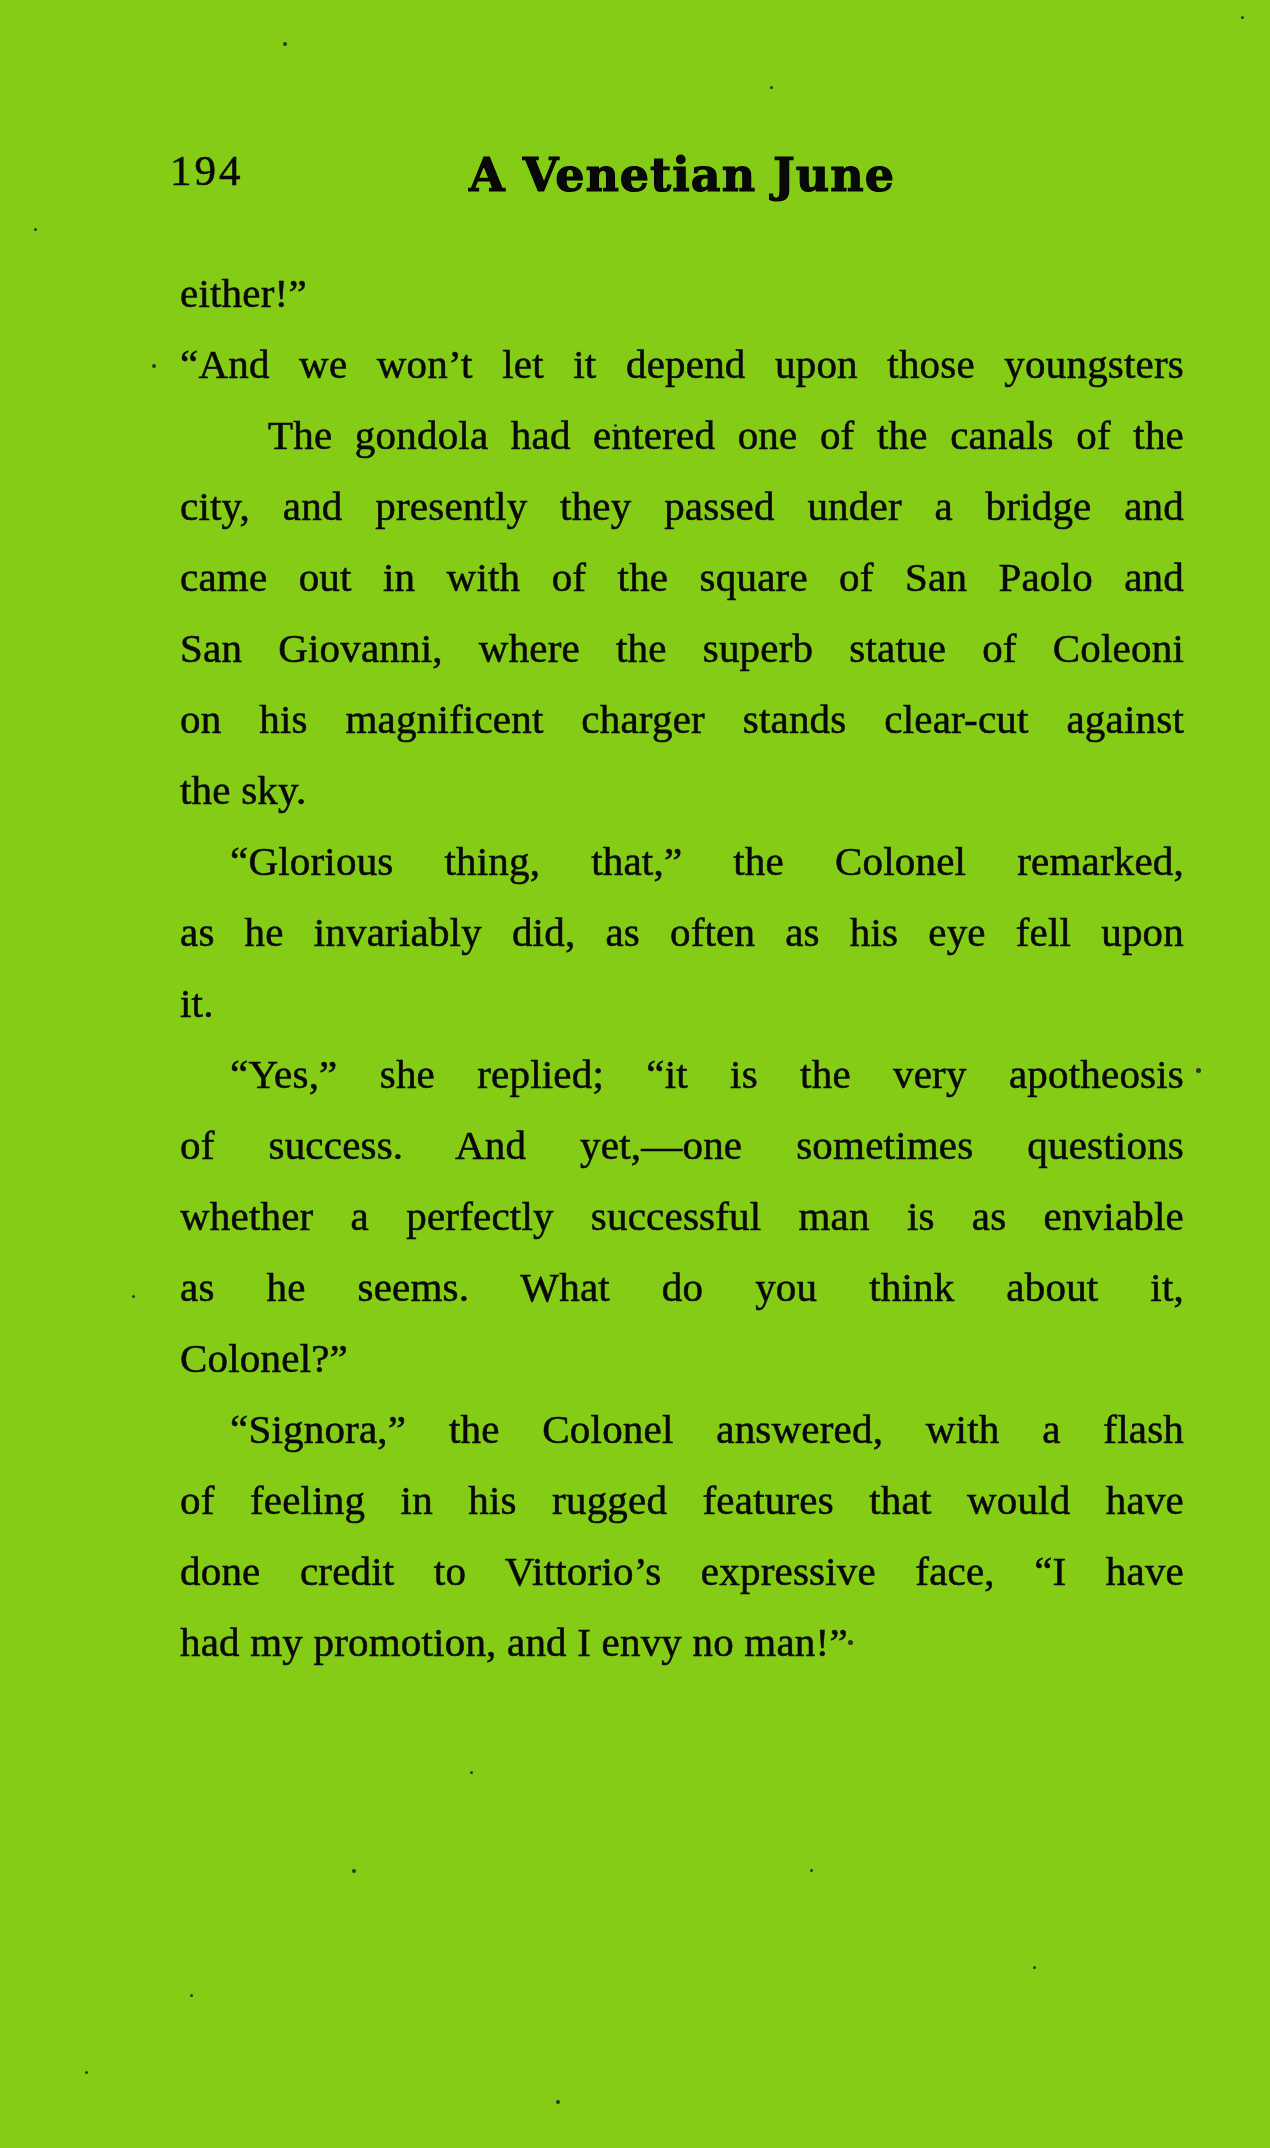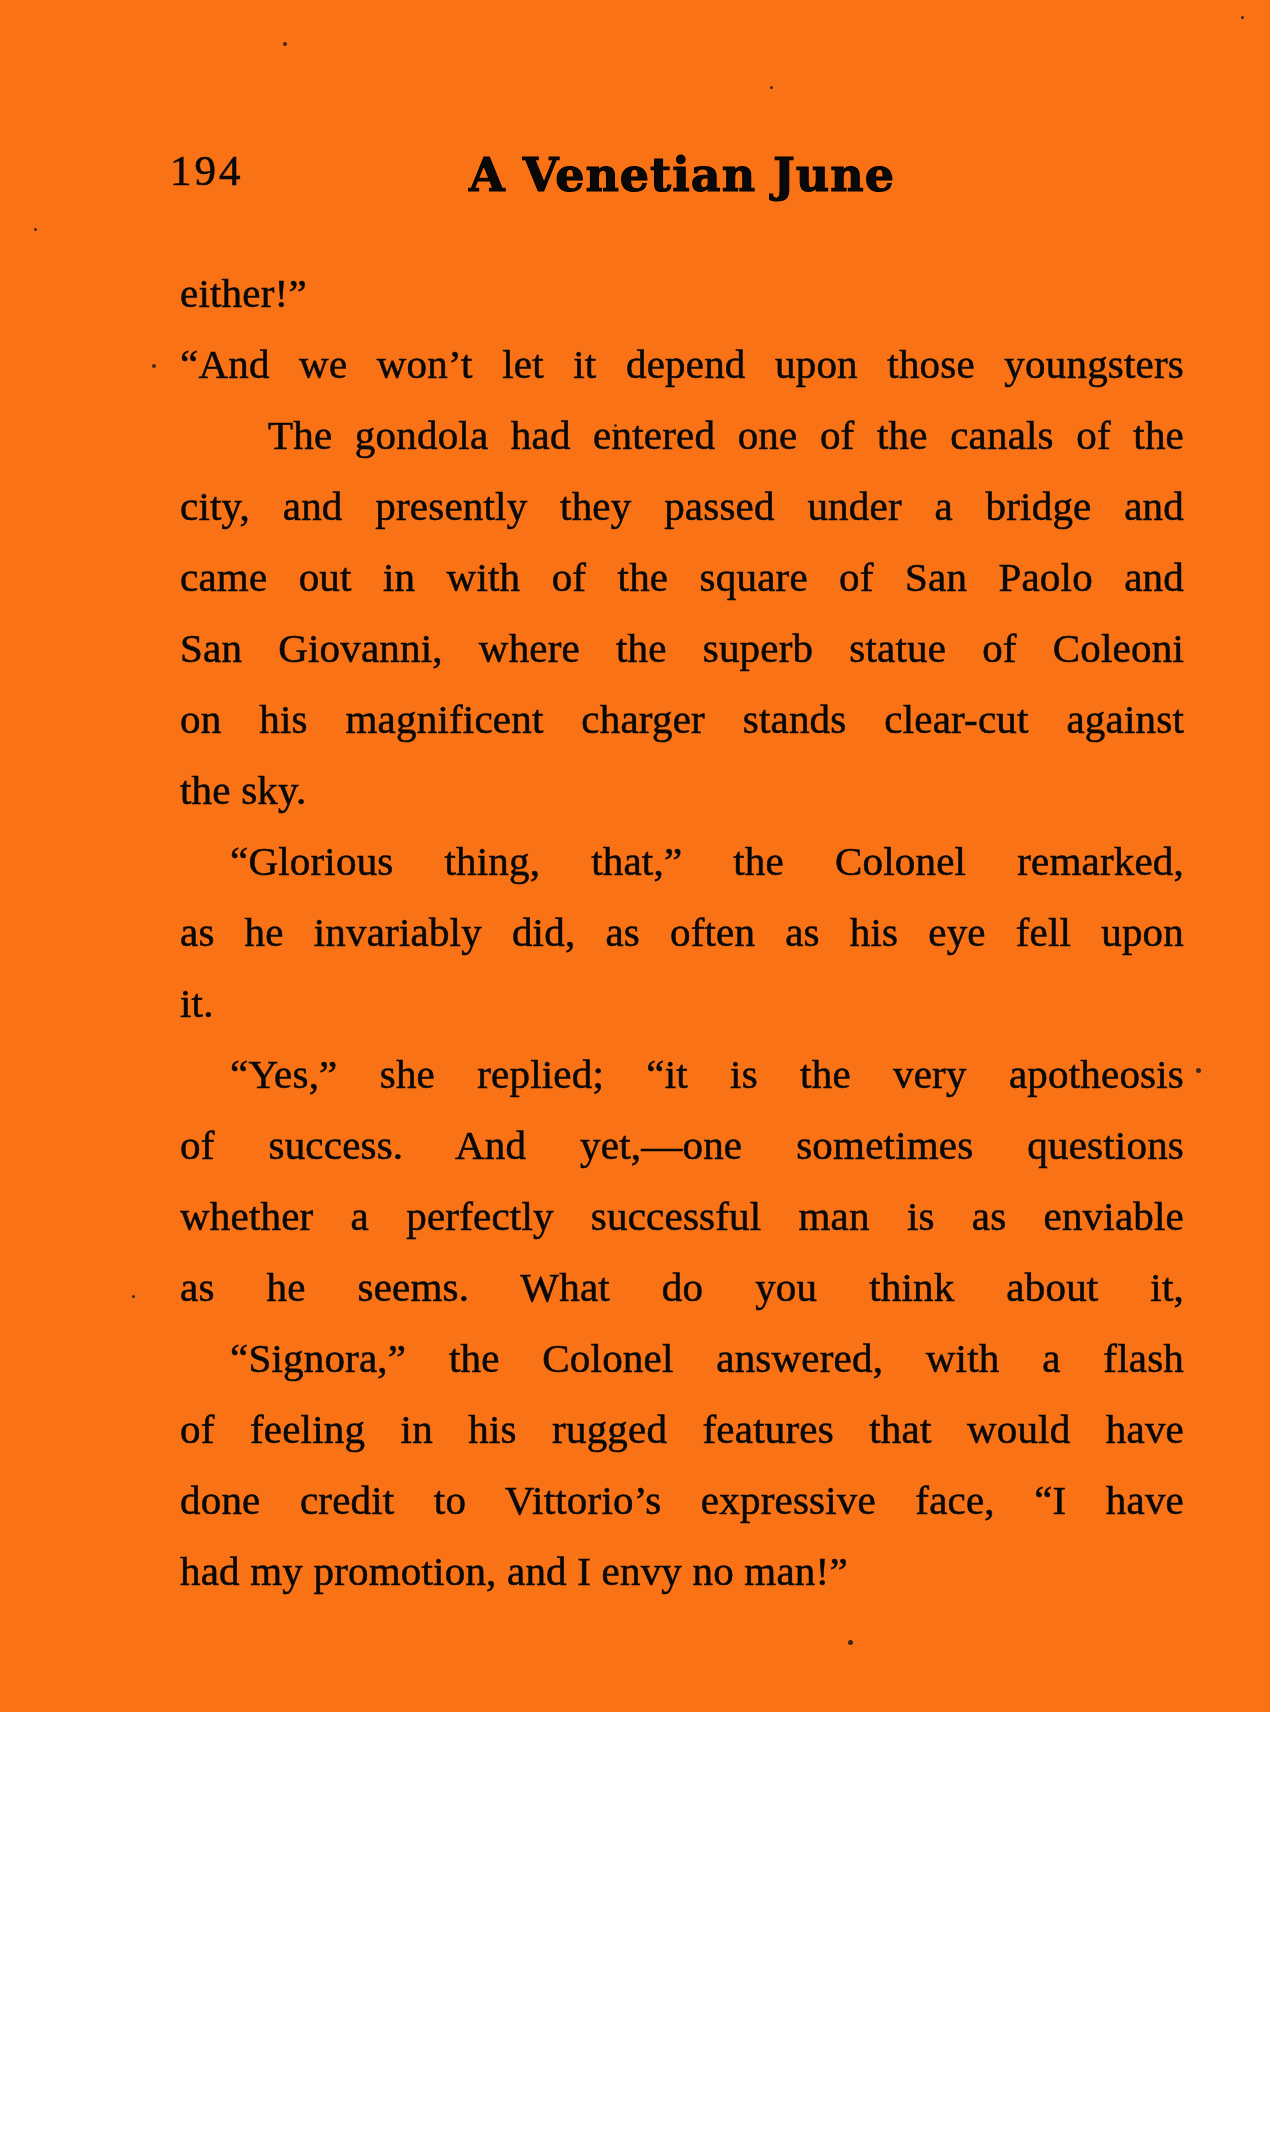--- a/index.html
+++ b/index.html
@@ -3,22 +3,22 @@
 <meta charset="utf-8">
 <style>
   html, body { margin: 0; padding: 0; }
   body {
     width: 1270px; height: 2148px;
     background: #ffffff;
     font-family: "Liberation Serif", serif;
   }
   .page {
     position: relative;
-    width: 1270px; height: 1712px;
-    background: #f97316;
+    width: 1270px; height: 2148px;
+    background: #84cc16;
     color: #090909;
     overflow: hidden;
     -webkit-text-stroke: 0.55px #0a0a0a;
   }
   .page-header {
     position: absolute;
     left: 180px; top: 138px;
     width: 1004px; height: 66px;
     line-height: 66px;
   }
@@ -88,20 +88,21 @@
       <span class="line j indq" style="display:block">“Glorious thing, that,” the Colonel remarked,</span>
       <span class="line j" style="display:block">as he invariably did, as often as his eye fell upon</span>
       <span class="line" style="display:block">it.</span>
     </p>
 
     <p class="para">
       <span class="line j indq" style="display:block">“Yes,” she replied; “it is the very apotheosis</span>
       <span class="line j" style="display:block">of success.  And yet,—one sometimes questions</span>
       <span class="line j" style="display:block">whether a perfectly successful man is as enviable</span>
       <span class="line j" style="display:block">as he seems.  What do you think about it,</span>
+      <span class="line" style="display:block">Colonel?”</span>
     </p>
 
     <p class="para">
       <span class="line j indq" style="display:block">“Signora,” the Colonel answered, with a flash</span>
       <span class="line j" style="display:block">of feeling in his rugged features that would have</span>
       <span class="line j" style="display:block">done credit to Vittorio’s expressive face, “I have</span>
       <span class="line" style="display:block">had my promotion, and I envy no man!”</span>
     </p>
 
   </div>

